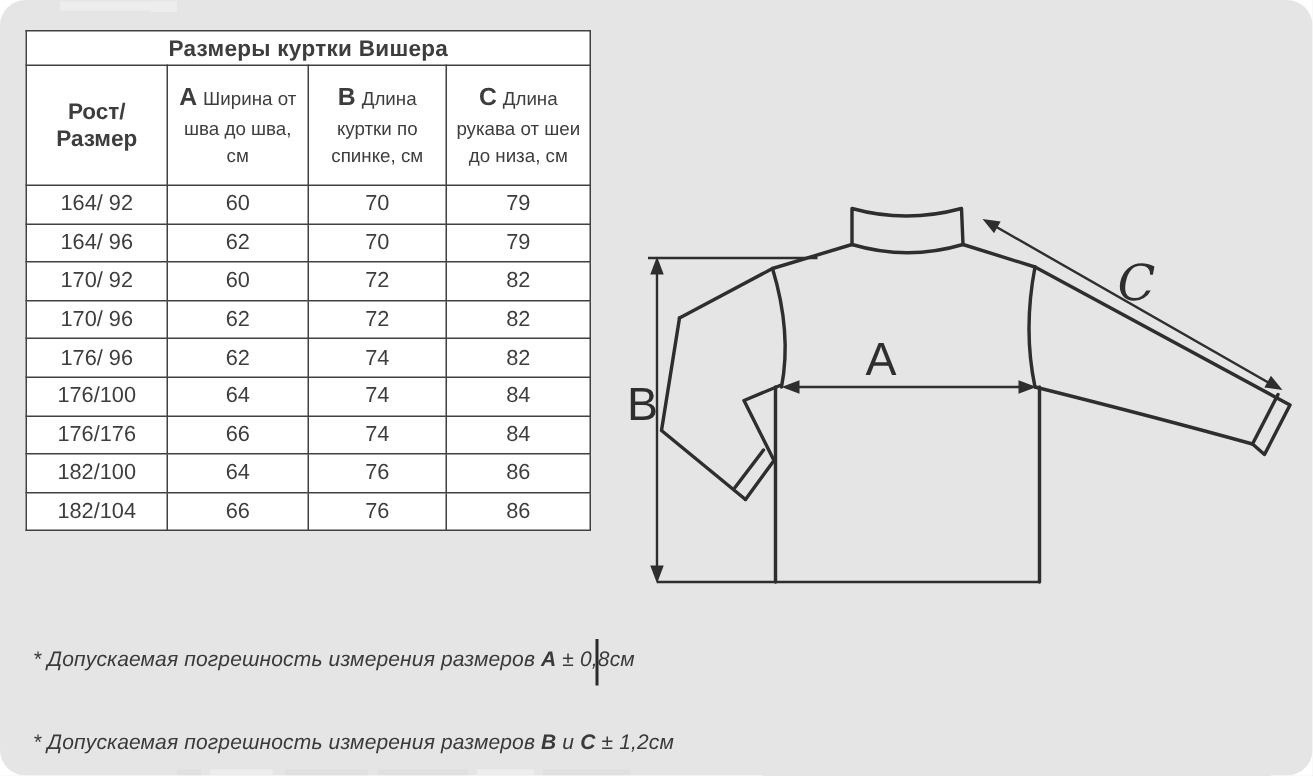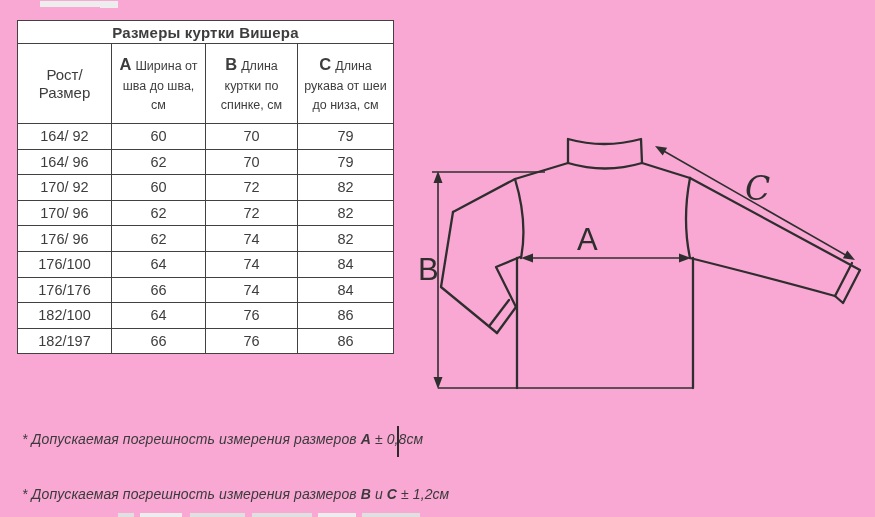--- a/index.html
+++ b/index.html
@@ -5,22 +5,23 @@
   * { margin: 0; padding: 0; box-sizing: border-box; }
   html, body { background: #ffffff; }
   body {
     font-family: "Liberation Sans", sans-serif;
     color: #3d3d3d;
   }
   .page {
     position: relative;
     width: 875px;
     height: 517px;
-    background: #f9a8d4;
+    background: #e5e5e5;
     overflow: hidden;
+    border-radius: 17px;
   }
 
   
   .size-table-wrap {
     position: absolute;
     left: 17px;
     top: 20px;
   }
   table.size-table {
     border-collapse: collapse;
@@ -41,21 +42,21 @@
     font-size: 15px;
     font-weight: bold;
     letter-spacing: 0.2px;
   }
   tr.header-row th {
     height: 80px;
     font-weight: normal;
   }
   .hdr-main {
     font-size: 15px;
-    font-weight: normal;
+    font-weight: bold;
   }
   .hdr-letter {
     font-size: 16.5px;
     font-weight: bold;
     margin-right: 4px;
   }
   .hdr-desc {
     font-size: 12.5px;
     line-height: 1.35;
   }
@@ -196,21 +197,21 @@
             <td>74</td>
             <td>84</td>
           </tr>
           <tr>
             <td>182/100</td>
             <td>64</td>
             <td>76</td>
             <td>86</td>
           </tr>
           <tr>
-            <td>182/197</td>
+            <td>182/104</td>
             <td>66</td>
             <td>76</td>
             <td>86</td>
           </tr>
         </tbody>
     </table>
   </div>
 
   <svg class="jacket-diagram" viewBox="0 0 460 300" xmlns="http://www.w3.org/2000/svg">
 

